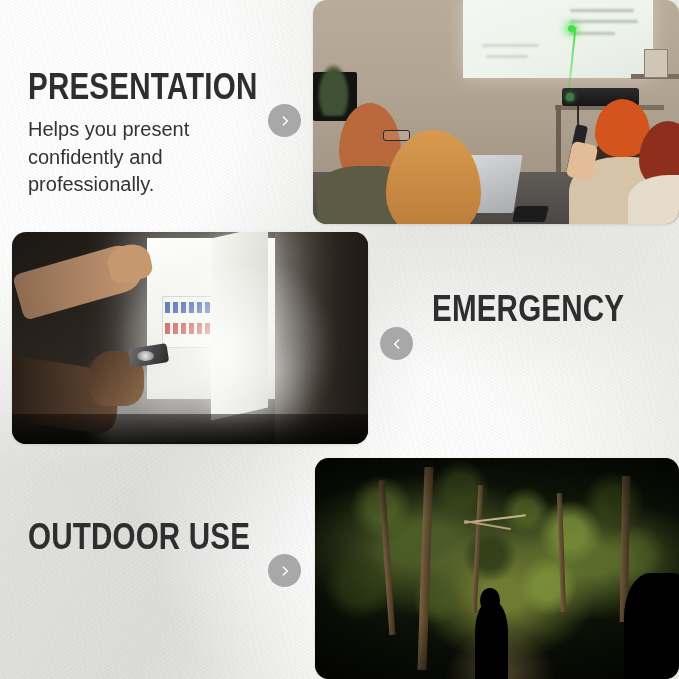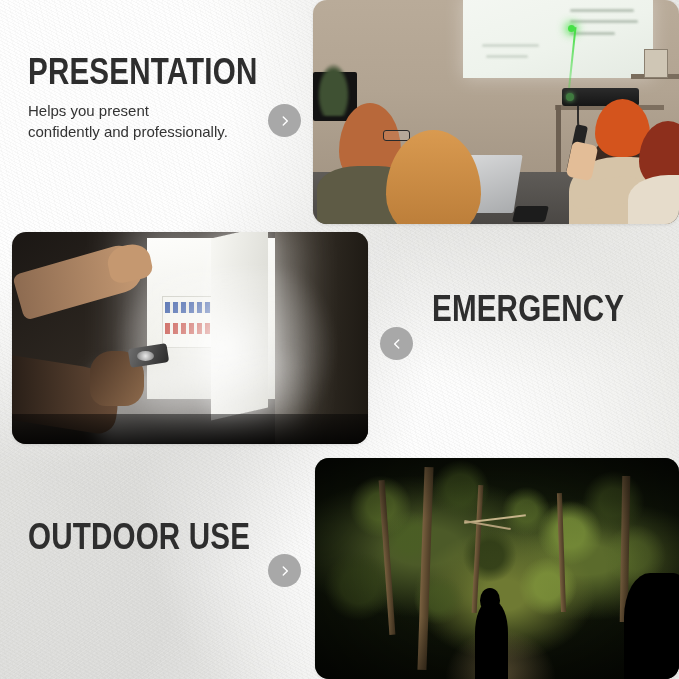--- a/index.html
+++ b/index.html
@@ -51,21 +51,21 @@
     line-height: 1.0;
     letter-spacing: 0.2px;
     color: #2e2e2e;
     transform: scaleX(0.80);
     transform-origin: left center;
     white-space: nowrap;
     margin: 0 0 11px 0;
   }
   .body-text {
     font-family: "Liberation Sans", sans-serif;
-    font-size: 15px;
+    font-size: 20px;
     line-height: 1.38;
     color: #333333;
     margin: 0;
     white-space: pre-line;
   }
 
   
   .photo {
     position: absolute;
     border-radius: 14px;
@@ -373,21 +373,21 @@
   <div class="mr-p3face"></div>
   <div class="mr-person mr-p3head"></div>
   <div class="mr-person mr-p3body"></div>
   <div class="mr-arm"></div>
   <div class="mr-remote"></div>
   <div class="mr-hand"></div>
   <div class="mr-person mr-p4head"></div>
   <div class="mr-person mr-p4body"></div>
 </div>
 
-<div class="text-block" style="left:28px; top:53px; width:250px;">
+<div class="text-block" style="left:28px; top:68px; width:250px;">
   <div class="heading">PRESENTATION</div>
   <p class="body-text">Helps you present
 confidently and professionally.</p>
 </div>
 
 <div class="nav-circle" id="nav-presentation">
   <svg width="14" height="14" viewBox="0 0 24 24" fill="none" stroke="#ffffff" stroke-width="2.4" stroke-linecap="round" stroke-linejoin="round">
     <polyline points="9 5 16 12 9 19"></polyline>
   </svg>
 </div>

